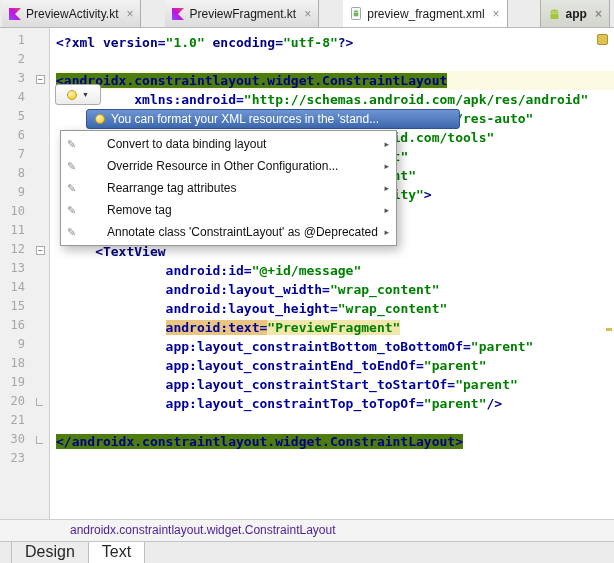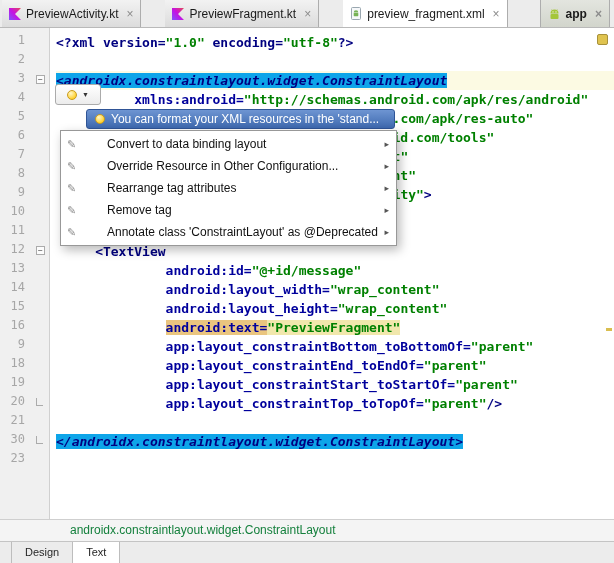--- a/index.html
+++ b/index.html
@@ -26,59 +26,59 @@
   .fold.collapse{width:9px;height:9px;box-sizing:border-box;border:1px solid #ABABAB;background:#FCFCFC;
                  color:#555;font:8px/7px "DejaVu Sans Mono",monospace;text-align:center;}
   .fold.end{width:6px;height:7px;border-left:1px solid #ABABAB;border-bottom:1px solid #ABABAB;}
 
   .codewrap{flex:1;position:relative;}
   .code{padding:5px 0 0 6px;font:13px/19px "DejaVu Sans Mono",monospace;white-space:pre;color:#000;}
   .cl{height:19px;}
   .t{color:#000080;font-weight:bold;}
   .a{color:#00009C;font-weight:bold;}
   .v{color:#008000;font-weight:bold;}
-  .sel{background:#0ea5e9;font-style:italic;}
+  .sel{background:#4d7c0f;}
   .cur{background:#FCFAE3;}
   .wn{background:#EAC57F;}
   .wv{background:#F1E7AC;}
 
   
   .bulbbtn{position:absolute;left:55px;top:56px;width:46px;height:21px;box-sizing:border-box;z-index:5;
            background:linear-gradient(#FFFFFF,#ECECEC);border:1px solid #ABABAB;border-radius:3px;
            display:flex;align-items:center;justify-content:center;gap:5px;}
   .bulb{width:10px;height:10px;border-radius:50%;box-sizing:border-box;flex:none;
         background:radial-gradient(circle at 35% 30%,#FFF6C9,#FFD232 70%,#F5B81C);border:1px solid #C99B1D;}
   .dd{font-size:7px;color:#333;}
 
   
-  .ttip{position:absolute;left:86px;top:81px;width:309px;height:20px;box-sizing:border-box;z-index:6;
+  .ttip{position:absolute;left:86px;top:81px;width:374px;height:20px;box-sizing:border-box;z-index:6;
         display:flex;align-items:center;gap:6px;padding:0 8px;
         background:linear-gradient(#6E95D2,#3E69AF);border:1px solid #2F5496;border-radius:3px;
         color:#fff;font-size:12px;white-space:nowrap;overflow:hidden;}
 
   
   .menu{position:absolute;left:60px;top:102px;width:337px;box-sizing:border-box;z-index:6;
         background:#fff;border:1px solid #989898;box-shadow:3px 4px 10px rgba(0,0,0,.28);padding:2px 0;}
   .mi{height:22px;display:flex;align-items:center;padding:0 7px 0 6px;font-size:12px;color:#111;}
   .mic{width:16px;color:#909090;font-size:11px;flex:none;}
   .mlb{flex:1;white-space:nowrap;overflow:hidden;margin-left:24px;}
   .mar{color:#555;font-size:9px;flex:none;padding-left:6px;}
 
   
   .inspections{position:absolute;top:6px;right:6px;width:9px;height:9px;background:#DFC34F;
                border:1px solid #A8913B;border-radius:2px;z-index:4;}
   .stripe-warn{position:absolute;right:2px;top:300px;width:6px;height:3px;background:#D9BE4F;z-index:4;}
 
   
-  .crumbs{height:21px;border-top:1px solid #CFCFCF;background:#F4F4F4;font-size:12px;color:#15803d;
+  .crumbs{height:21px;border-top:1px solid #CFCFCF;background:#F4F4F4;font-size:12px;color:#4c1d95;
           line-height:21px;padding-left:70px;}
 
   
   .bottombar{height:21px;border-top:1px solid #C4C4C4;background:#ECECEC;display:flex;padding-left:12px;}
-  .btab{height:21px;line-height:20px;padding:0 13px;font-size:11px;color:#262626;box-sizing:border-box;
+  .btab{height:21px;line-height:20px;padding:0 13px;font-size:16px;color:#262626;box-sizing:border-box;
         border-left:1px solid #BDBDBD;border-right:1px solid #BDBDBD;margin-left:-1px;}
   .btab.active{background:#FFFFFF;}
 </style>
 </head>
 <body>
 
 <div class="window">
 
   <div class="tabbar">
       <div class="tab">

